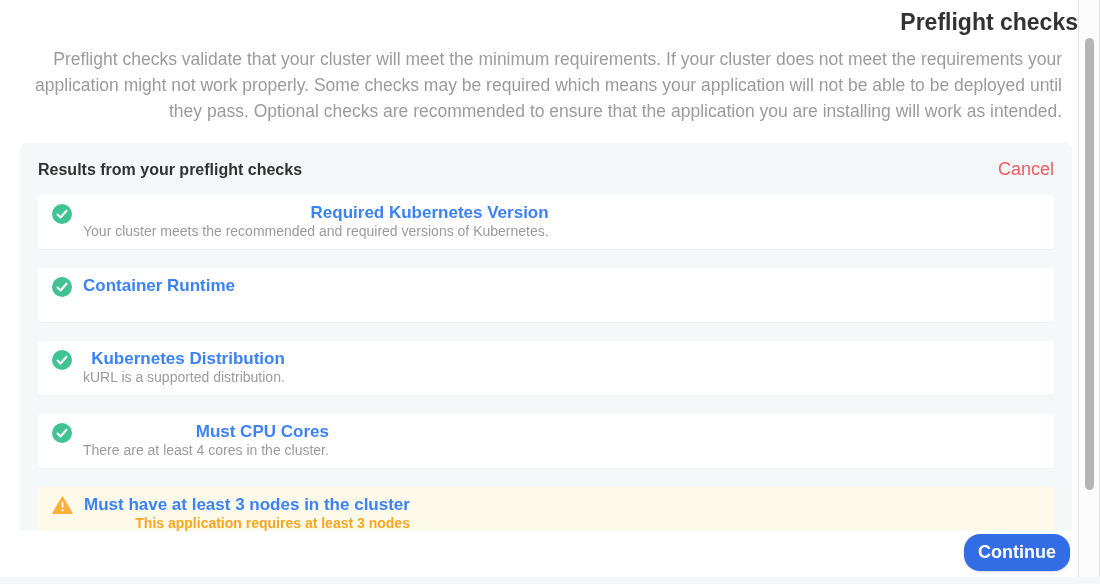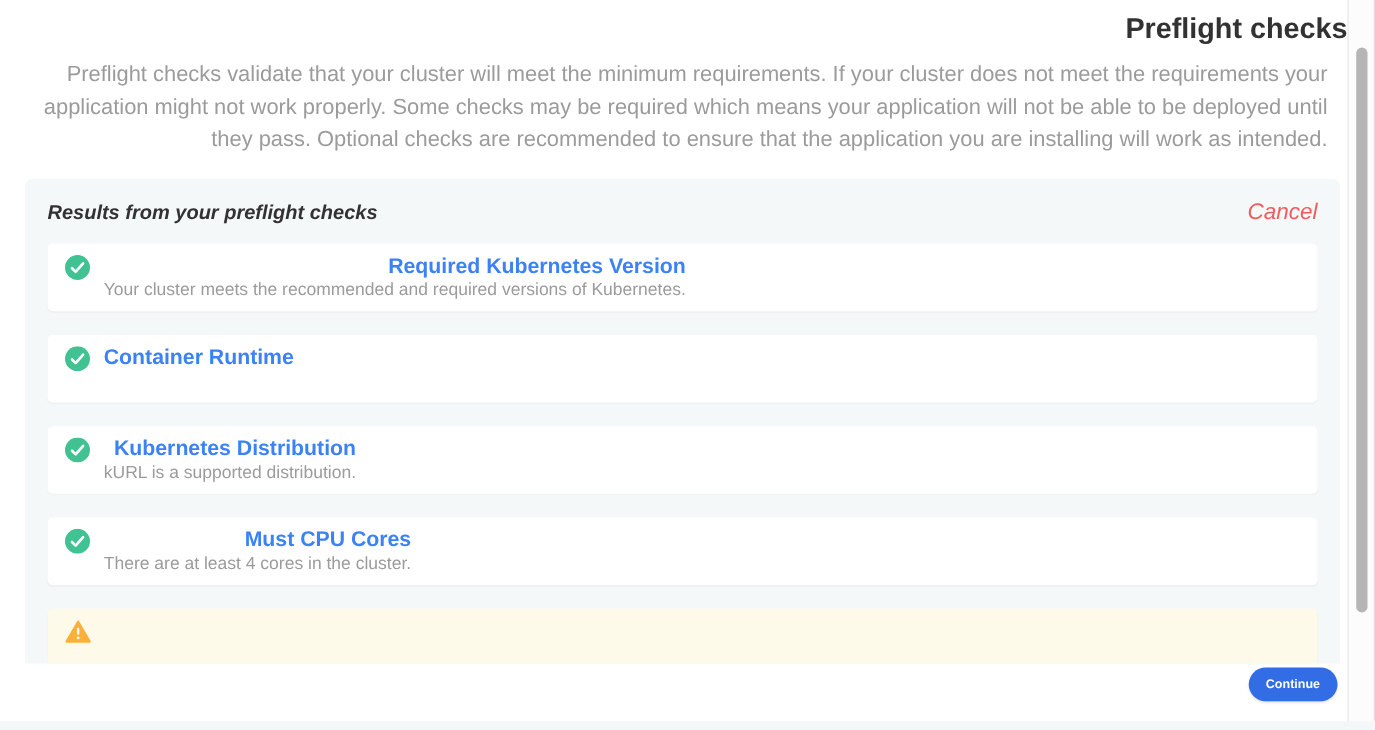--- a/index.html
+++ b/index.html
@@ -18,21 +18,21 @@
     margin:9px 0 11px;font-size:23px;line-height:26px;font-weight:700;color:#323232;
   }
   .page-desc{
     margin:8px 0 19px;width:1042px;font-size:17.5px;line-height:26px;color:#9b9b9b;
   }
 
   .panel{
     width:1052px;box-sizing:border-box;background:#f5f8f9;border-radius:6px;
     padding:16px 18px 18px;
   }
-  .panel-header{display:flex;justify-content:space-between;align-items:baseline;margin:0 0 15px;font-style:italic;}
+  .panel-header{display:flex;justify-content:space-between;align-items:baseline;margin:0 0 15px;}
   .panel-heading{font-size:16px;font-weight:700;color:#323232;}
   .cancel-link{font-size:18px;font-weight:500;color:var(--c-danger);cursor:pointer;text-decoration:none;}
 
   .check-row{
     display:flex;align-items:flex-start;background:#ffffff;border-radius:4px;
     padding:7px 14px 6px;margin-bottom:19px;min-height:41px;
     box-shadow:0 1px 1px rgba(0,0,0,0.03);
   }
   .check-row:last-child{margin-bottom:0;}
   .check-row.warn{background:var(--c-warning_bg);}
@@ -42,21 +42,21 @@
   .check-text{display:block;}
   .check-title{display:block;font-size:17px;line-height:21px;font-weight:700;color:#3b82f6;}
   .check-message{display:block;font-size:14px;line-height:16px;color:#9b9b9b;}
   .check-row.warn .check-message{color:var(--c-warning_text);font-weight:700;}
 
   
   .footer{position:absolute;left:0;top:531px;width:1078px;height:46px;background:#ffffff;}
   .continue-btn{
     position:absolute;top:3px;right:8px;
     background:var(--c-primary);color:#fff;border:none;border-radius:16px;
-    font-family:"Liberation Sans",sans-serif;font-size:10px;font-weight:700;
+    font-family:"Liberation Sans",sans-serif;font-size:18px;font-weight:700;
     padding:8px 14px;cursor:pointer;box-shadow:0 1px 2px rgba(0,0,0,0.15);margin-left:29px;
   }
   .bottom-strip{position:absolute;left:0;top:577px;width:1100px;height:7px;background:#f4f7f8;}
 
   
   .scrollbar{
     position:absolute;top:0;right:0;width:22px;height:577px;background:#fcfcfc;
     border-left:1px solid #e7e7e7;border-right:1px solid #e0e0e0;box-sizing:border-box;
   }
   .scrollbar-thumb{
@@ -137,20 +137,24 @@
 
   <div class="check-row warn">
 
     <span class="check-icon icon-warn">
       <svg width="21" height="19" viewBox="0 0 21 19" aria-hidden="true">
         <path d="M10.5 1.4 L19.8 17.2 H1.2 Z" fill="currentColor" stroke="currentColor" stroke-width="1.8" stroke-linejoin="round"></path>
         <rect x="9.55" y="6.1" width="1.9" height="5.7" rx="0.95" fill="#ffffff"></rect>
         <circle cx="10.5" cy="14.3" r="1.15" fill="#ffffff"></circle>
       </svg>
     </span>
+    <span class="check-text">
+      <span class="check-title">Must have at least 3 nodes in the cluster</span>
+      <span class="check-message">This application requires at least 3 nodes</span>
+    </span>
   </div>
 </div>
       </div>
     </div>
   </div>
 
   <div class="footer">
     <button class="continue-btn">Continue</button>
   </div>
 

